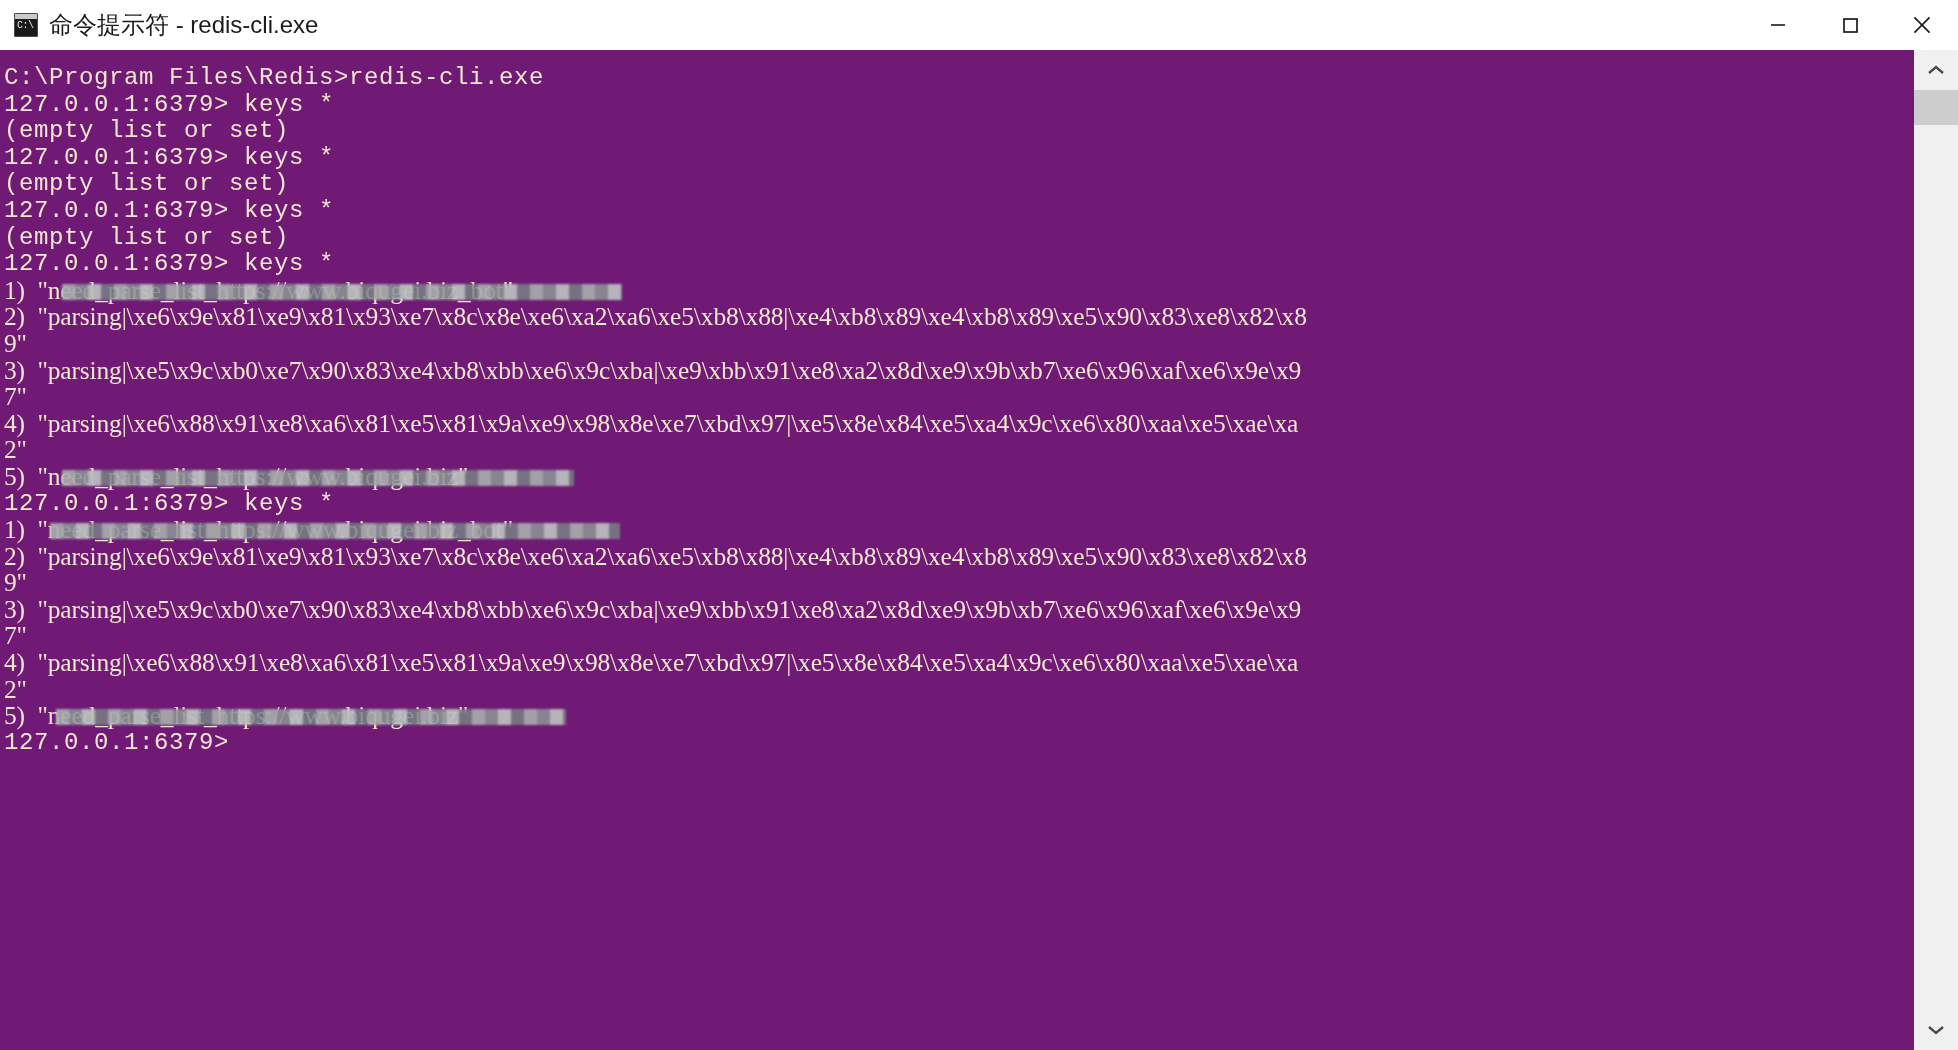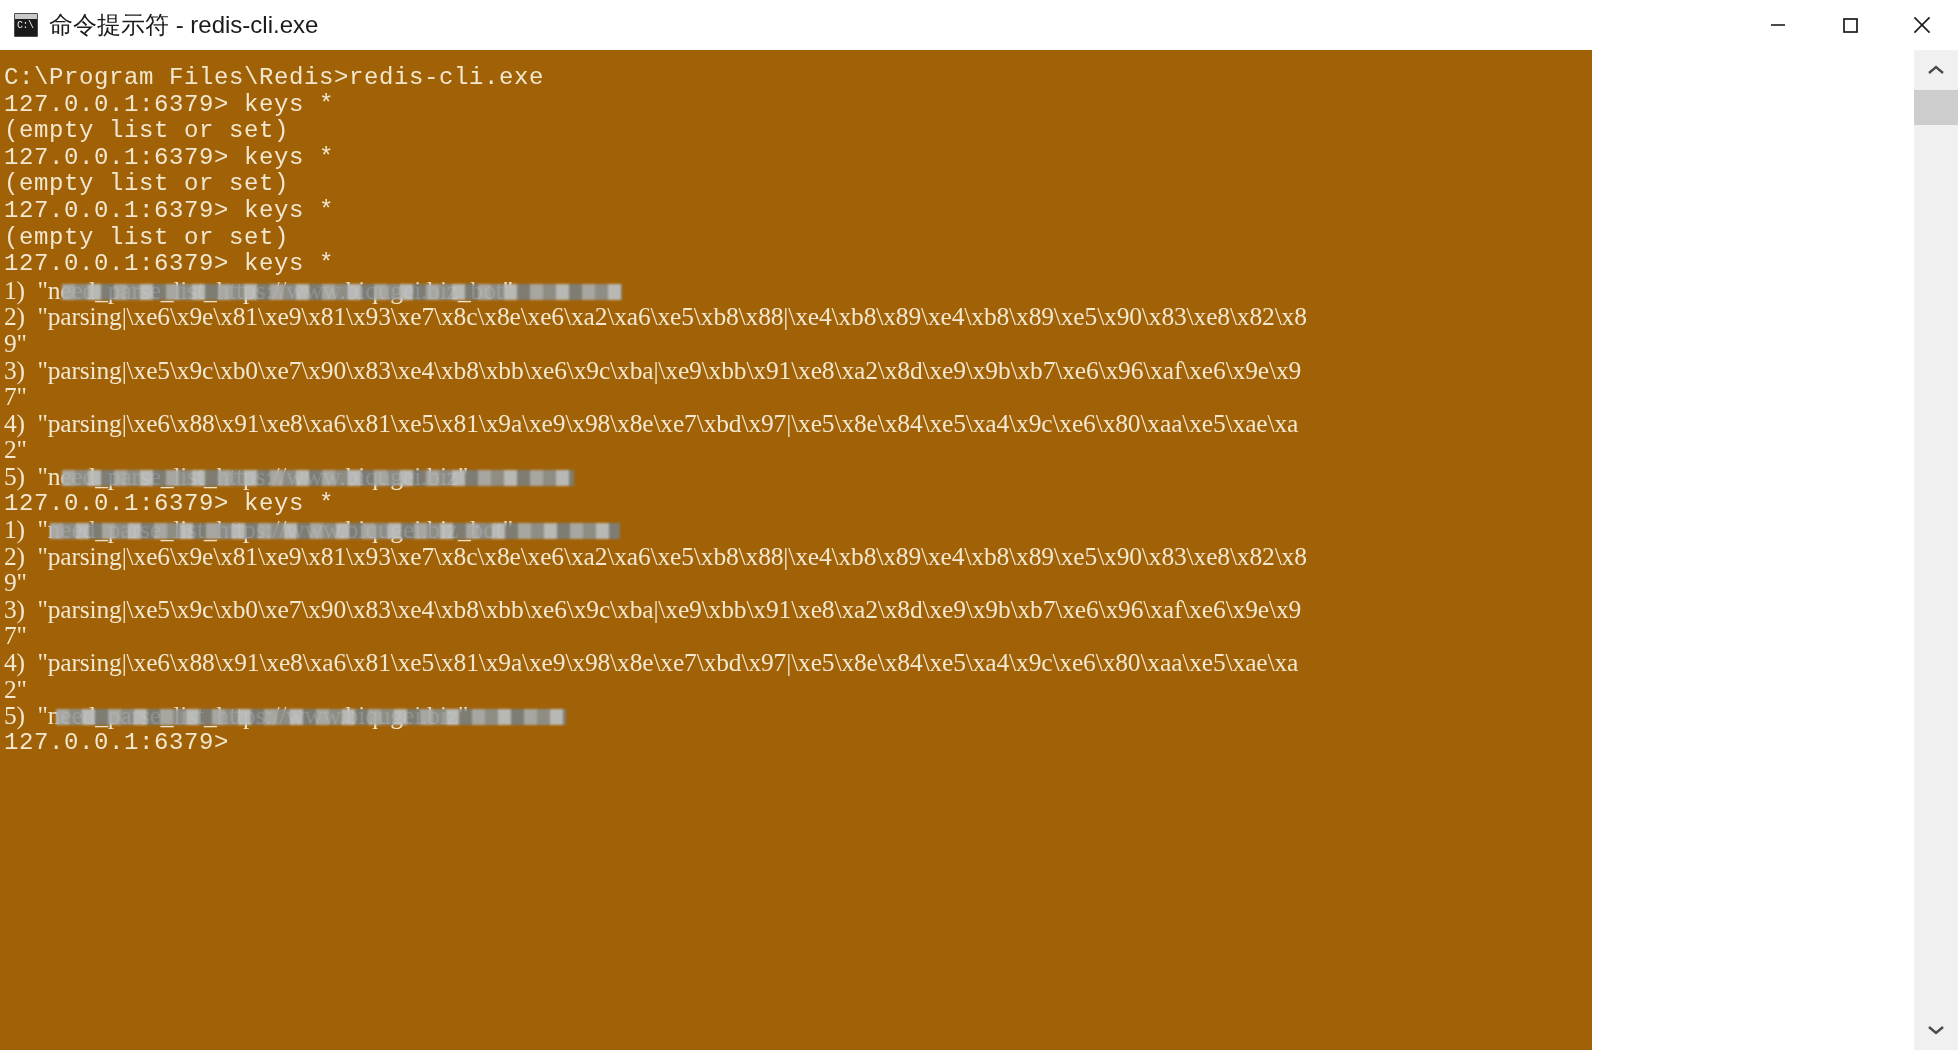--- a/index.html
+++ b/index.html
@@ -89,23 +89,23 @@
     justify-content: center;
     cursor: default;
   }
   .winbtn svg { display: block; }
 
   
   .console {
     position: absolute;
     left: 0;
     top: 50px;
-    width: 1592px;
+    width: 1958px;
     height: 1000px;
-    background: #a16207;
+    background: #701a75;
     box-sizing: border-box;
     overflow: hidden;
   }
   .console-text {
     position: absolute;
     left: 4px;
     top: 15px;
     width: 1910px;
     font-family: "Liberation Serif", "DejaVu Serif", serif;
     font-size: 27px;

